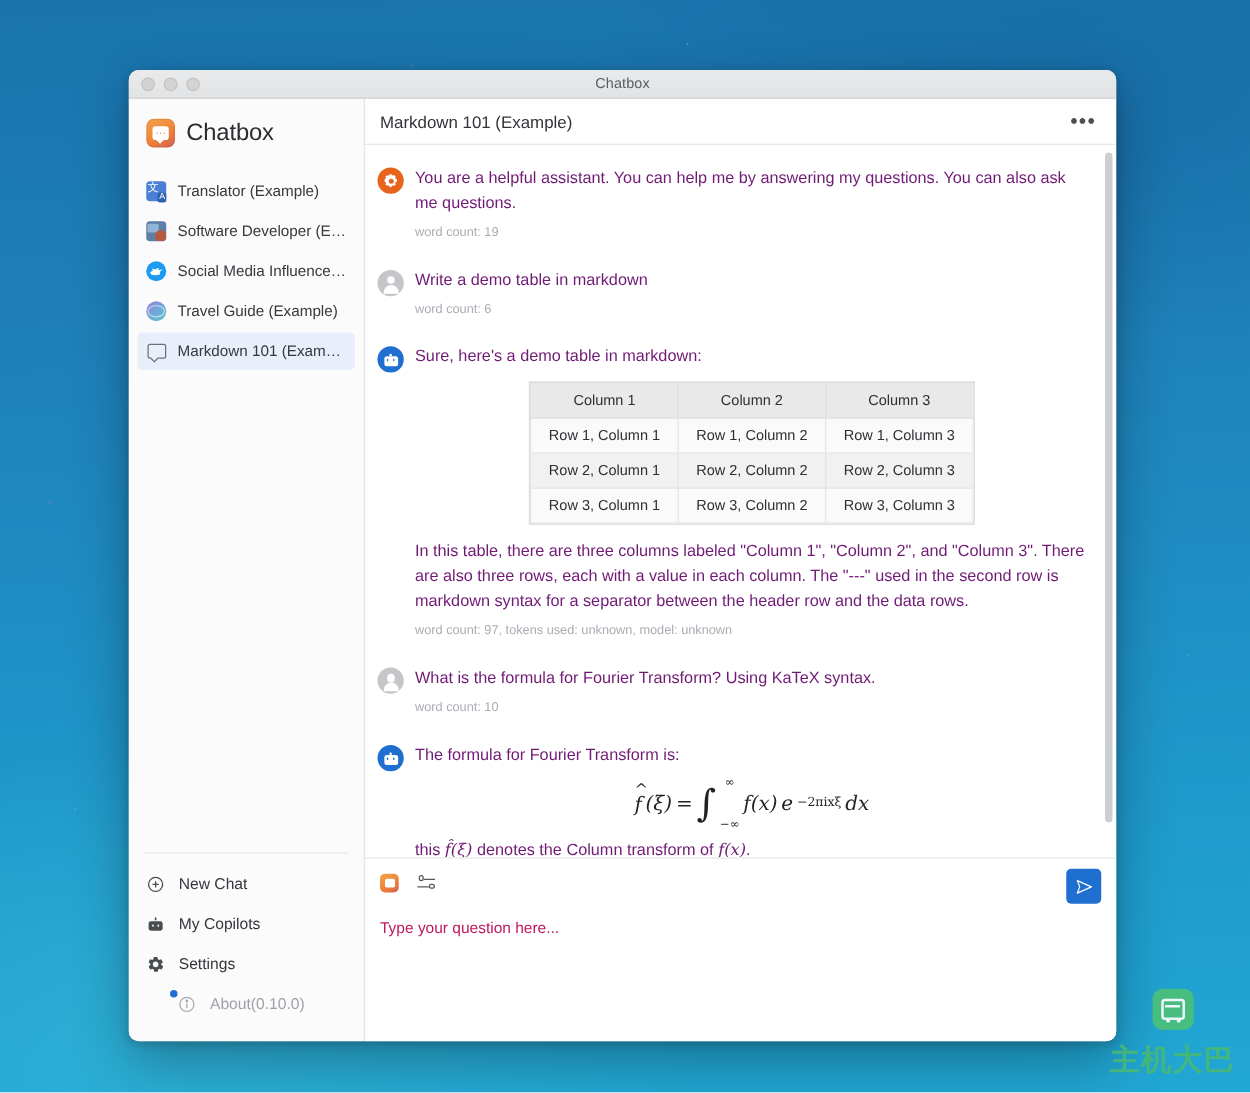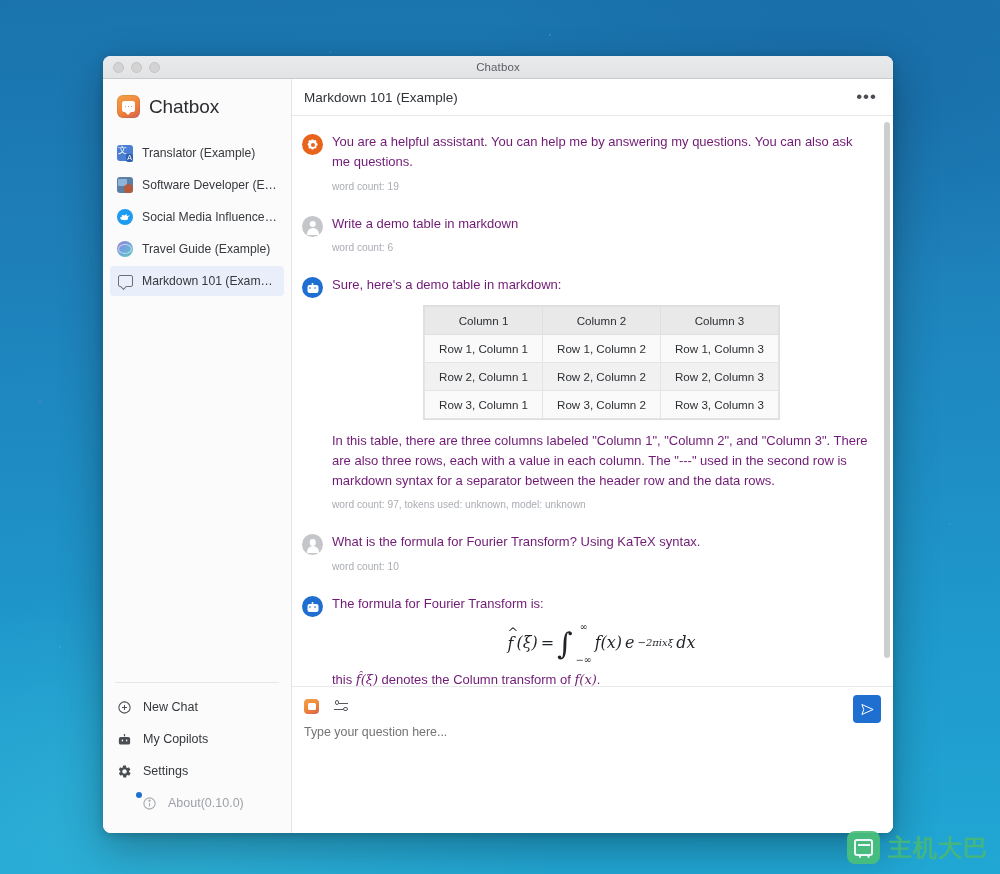--- a/index.html
+++ b/index.html
@@ -235,21 +235,21 @@
     font-family: "DejaVu Serif", serif; font-size: 16px; color: #1f2226;
   }
   .fml { display: inline-flex; align-items: center; gap: 3px; }
   .ital { font-style: italic; }
   .hatf { position: relative; display: inline-block; font-style: italic; padding-top: 2px; }
   .hatf::before { content: "^"; position: absolute; left: 0px; top: -7px; font-size: 13px; font-style: normal; }
   .intsign { font-size: 30px; line-height: 0.8; position: relative; top: 1px; font-style: italic; }
   .limits { display: inline-flex; flex-direction: column; font-size: 9.5px; justify-content: center; height: 30px; }
   .limits .up { margin-bottom: 11px; }
   .limits .lo { margin-top: 11px; }
-  .sup { font-size: 10px; vertical-align: super; font-style: italic; }
+  .sup { font-size: 10px; vertical-align: super; }
   .inline-math { font-family: "DejaVu Serif", serif; font-style: italic; }
 
   
   #msg-scrollbar {
     position: absolute; right: 3px; top: 6px; width: 6px; height: 536px;
     background: #cdced0; border-radius: 3px;
   }
 
   
   #composer {
@@ -265,34 +265,34 @@
   #tool-logo .mini { width: 8px; height: 7px; background:#fff; border-radius:1.5px; }
   #tool-sliders { width: 16px; height: 16px; position: relative; cursor: pointer; }
   #tool-sliders .line { position:absolute; height:1.3px; background:#55585d; }
   #tool-sliders .line.a { top:4.5px; left:6px; width:9px; }
   #tool-sliders .line.b { top:11px; left:1px; width:9px; }
   #tool-sliders .knob { position:absolute; width:4.4px; height:4.4px; border:1.3px solid #55585d; border-radius:50%; background:#fff; }
   #tool-sliders .knob.a { top:2.4px; left:1.5px; }
   #tool-sliders .knob.b { top:9px; right:1.5px; }
 
   #composer-input {
-    margin-top: 8px; font-size: 12.4px; color: #737373;
+    margin-top: 18px; font-size: 12.4px; color: #be185d;
     min-height: 70px; cursor: text;
   }
   #send-btn {
     position: absolute; right: 12px; top: 8px;
     width: 28px; height: 28px; border-radius: 4px; background: #1f6fd0;
     display: flex; align-items: center; justify-content: center; cursor: pointer;
   }
   #send-btn svg { width: 15px; height: 15px; }
 
   
   #watermark {
     position: absolute; right: 12px; bottom: 10px;
-    display: flex; align-items: center; gap: 8px; opacity: 0.92;
+    display: flex; align-items: center; gap: 8px; opacity: 0.92; flex-direction: column;
   }
   #wm-badge {
     width: 33px; height: 33px; border-radius: 8px; background: #4bc07a;
     display: flex; align-items: center; justify-content: center;
   }
   #wm-bus { width: 19px; height: 17px; border: 2px solid #fff; border-radius: 3px; position: relative; }
   #wm-bus::before {
     content:""; position:absolute; left:1.5px; top:3.2px; right:1.5px; height:1.8px; background:#fff;
   }
   #wm-bus::after {

